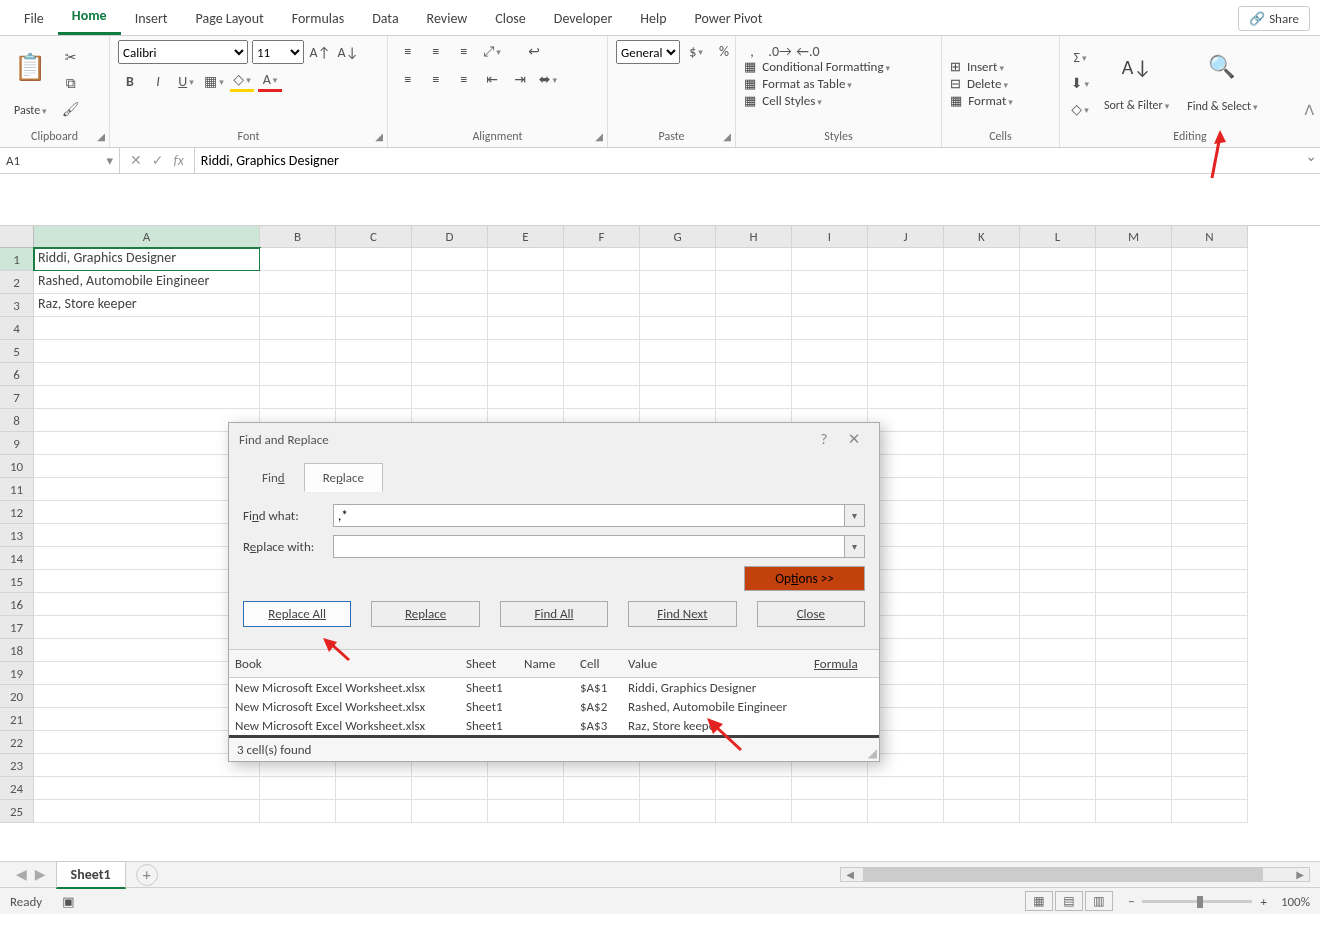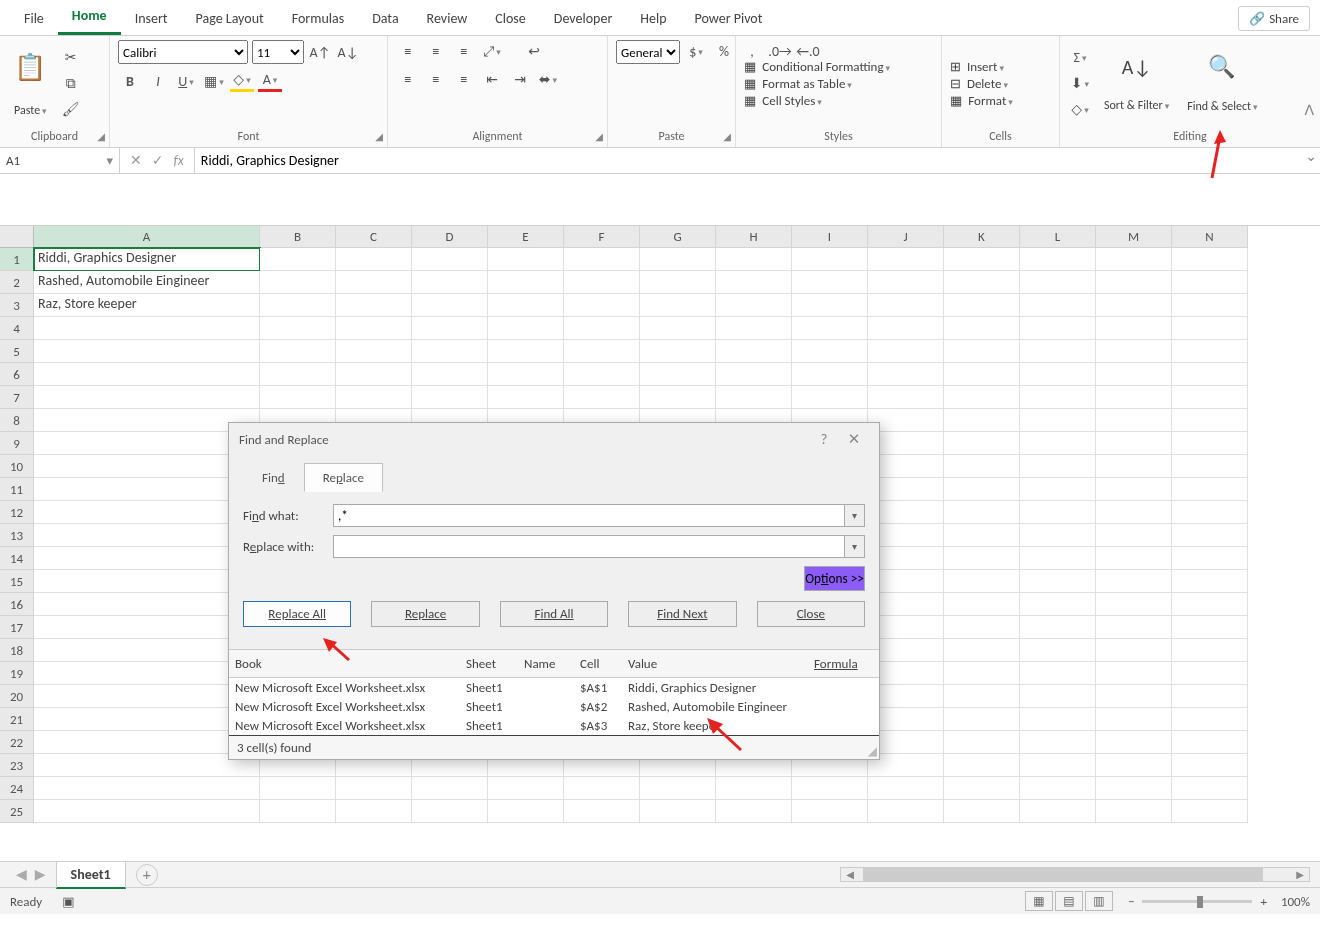--- a/index.html
+++ b/index.html
@@ -57,29 +57,29 @@
 .dialog-body { padding: 8px 14px 12px 14px; }
 .dialog-tabs { display: flex; margin-bottom: 12px; }
 .dialog-tab { padding: 6px 18px; border: 1px solid transparent; color: #555; }
 .dialog-tab.active { background: #fdfdfd; border: 1px solid #c0c0c0; border-bottom-color: #fdfdfd; }
 .dialog-tab .ul { text-decoration: underline; }
 .frm-row { display: flex; align-items: center; margin-bottom: 8px; }
 .frm-row label { width: 90px; }
 .frm-row .inp { flex:1; height: 23px; border: 1px solid #aaa; background: #fff; padding: 0 4px; }
 .frm-row .drop { width: 20px; height: 23px; border: 1px solid #aaa; border-left:none; background: #eee; text-align:center; font-size:10px; line-height:21px; color:#666; }
 .opts-row { text-align: right; margin: 6px 0 10px 0; }
-.opts-btn { padding: 3px 0; border: 1px solid #aaa; background: #8b5cf6; margin-left: 8px; }
+.opts-btn { padding: 3px 30px; border: 1px solid #aaa; background: #c2410c; margin-left: 8px; }
 .btn-row { display: flex; gap: 20px; justify-content: flex-start; }
 .dlg-btn { width: 110px; height: 26px; border: 1px solid #aaa; background: #eee; text-align:center; line-height:24px;text-decoration:underline; }
 .dlg-btn.primary { border: 1.5px solid #2a6fb5; background:#fdfdfd; }
 .results-hdr { display:flex; border-top:1px solid #ccc; border-bottom:1px solid #ccc; background:#f6f6f6; padding: 4px 0; margin-top:10px; }
 .results-hdr div, .results-row div { padding: 2px 6px; }
 .results-row { display:flex; background:#fff; }
 .col-book{width:220px;} .col-sheet{width:58px;margin-left:11px;} .col-name{width:56px;} .col-cell{width:48px;} .col-value{width:186px;} .col-formula{width:70px;text-decoration:underline;}
-.results-ftr { border-top: 1px solid #404040; padding: 4px 8px; background:#f6f6f6; position:relative;}
+.results-ftr { border-top: 3px solid #404040; padding: 4px 8px; background:#f6f6f6; position:relative;}
 .grip { position:absolute; right:2px; bottom:1px; color:#bbb; font-size:12px; }
 
 
 .arrow { position: absolute; pointer-events: none; }
 .arrow svg line { stroke: #e4221f; stroke-width: 3; }
 .arrow svg polygon { fill: #e4221f; }
 
 
 .sheet-tabs { height: 26px; display: flex; align-items: center; border-bottom: 1px solid #d0d0d0; background:#f3f3f3; padding-left: 6px; position:relative;}
 .nav-arrows { color: #aaa; padding: 0 10px; display:flex; gap:8px; }

